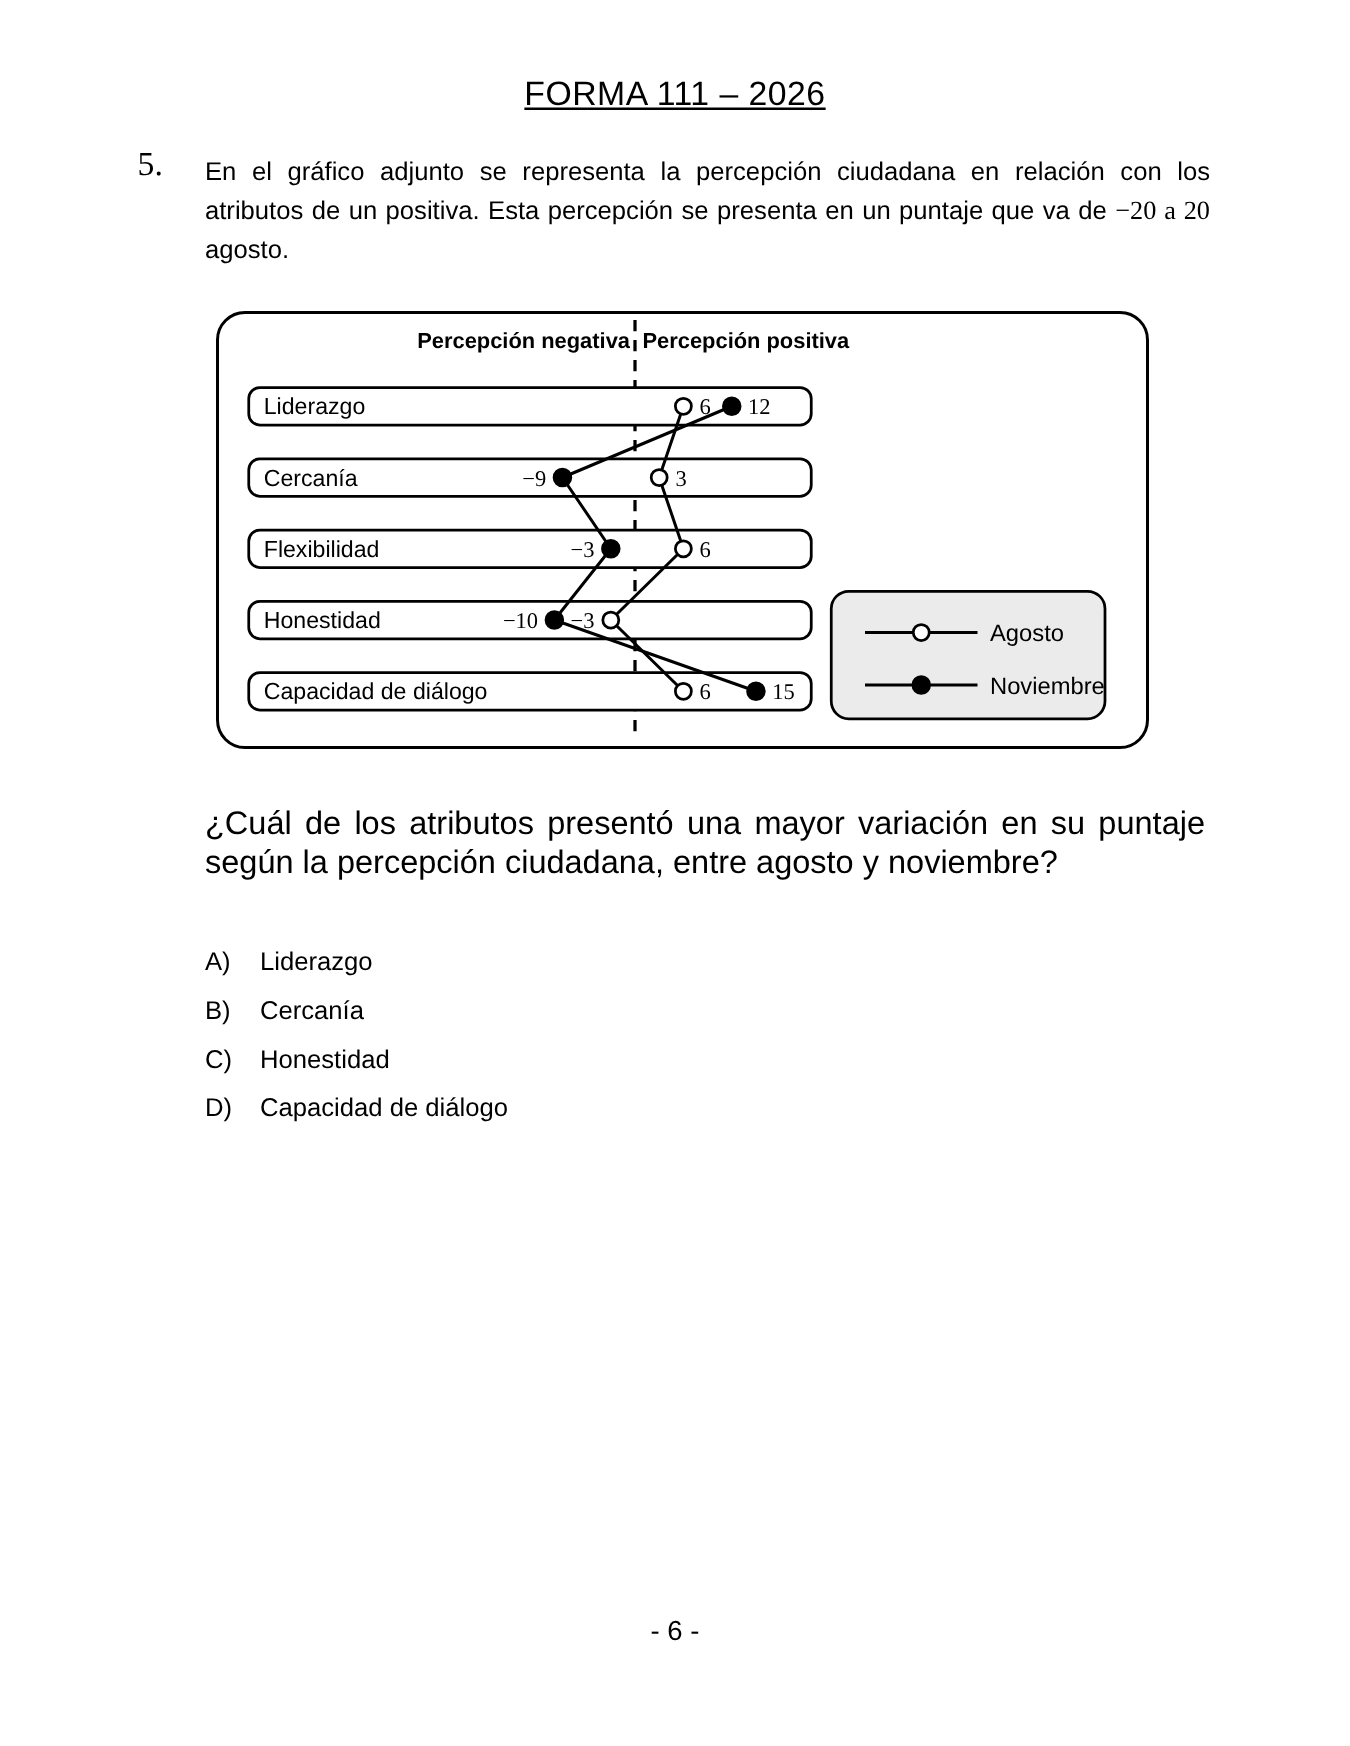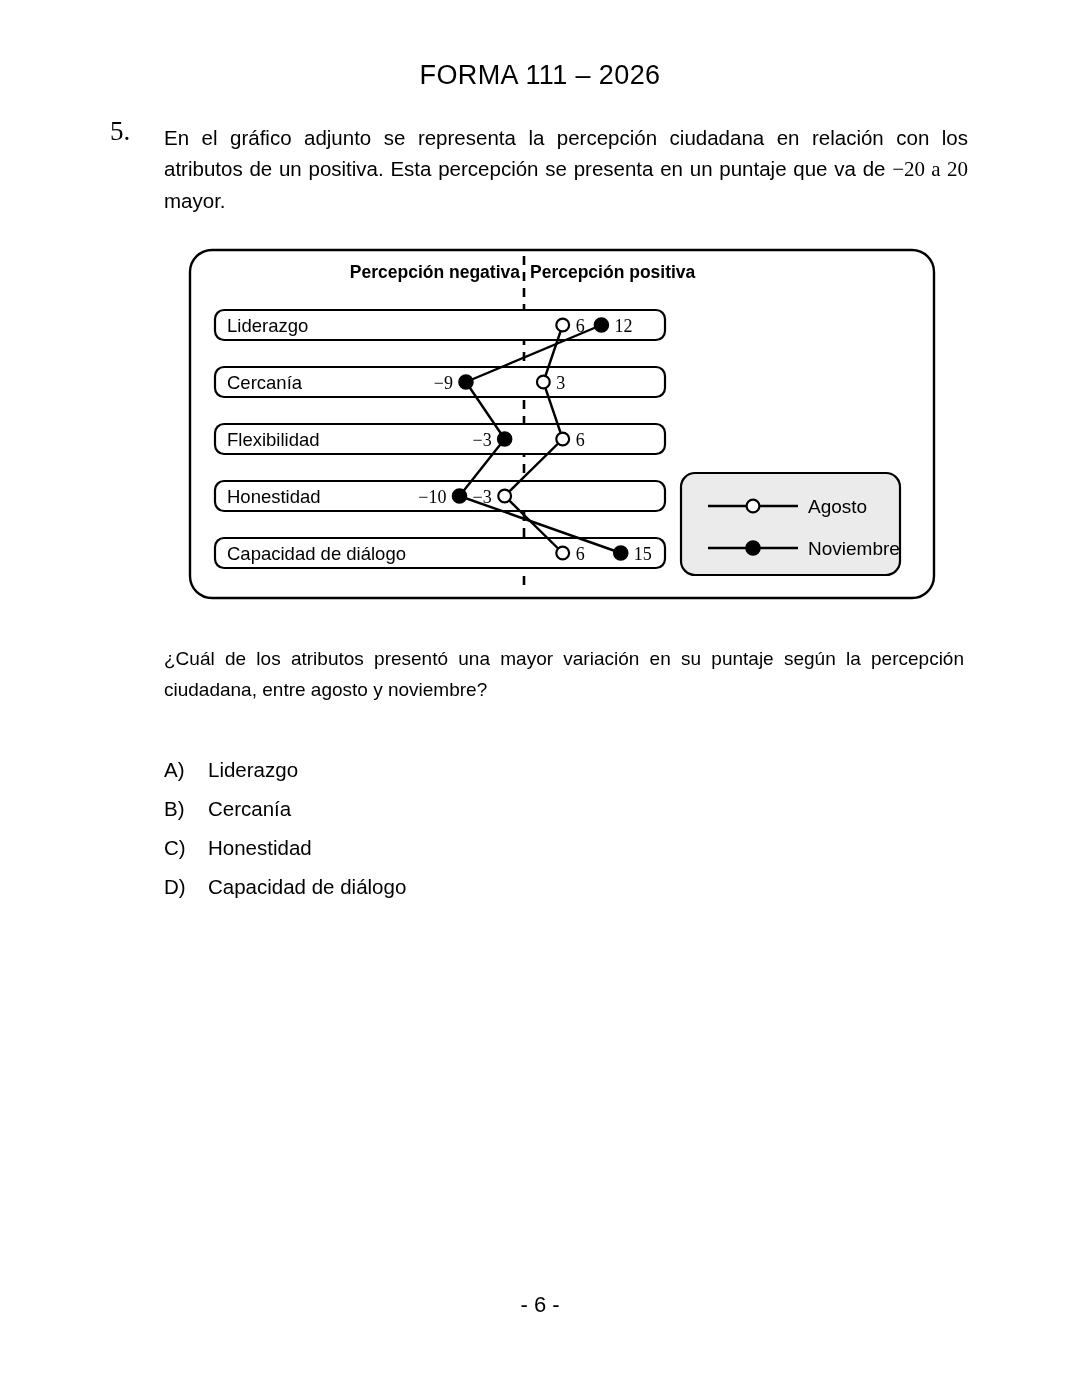--- a/index.html
+++ b/index.html
@@ -19,20 +19,21 @@
 
   
   .page-header {
     position: absolute;
     top: 60px;
     left: 0;
     width: 1080px;
     text-align: center;
     font-size: 27px;
     letter-spacing: 0.4px;
+    text-decoration: underline;
   }
 
   
   .question-block {
     position: absolute;
     top: 122px;
     left: 110px;
     width: 858px;
   }
   .q-number {
@@ -51,21 +52,21 @@
     text-justify: inter-word;
   }
   .mathnum {
     font-family: "Liberation Serif", serif;
     font-size: 21px;
   }
 
   
   .chart-wrap {
     position: absolute;
-    left: 186px;
+    left: 170px;
     top: 244px;
     width: 752px;
     height: 360px;
   }
   .chart-wrap svg {
     display: block;
   }
   .axis-title {
     font-family: "Liberation Sans", sans-serif;
     font-size: 17.5px;
@@ -83,21 +84,21 @@
     font-family: "Liberation Sans", sans-serif;
     font-size: 19px;
   }
 
   
   .followup {
     position: absolute;
     top: 643px;
     left: 164px;
     width: 800px;
-    font-size: 19px;
+    font-size: 26px;
     line-height: 31px;
     text-align: justify;
     text-justify: inter-word;
   }
 
   
   .options {
     position: absolute;
     top: 758px;
     left: 164px;
@@ -128,21 +129,21 @@
   }
 </style>
 </head>
 <body>
 
 <div class="page-header">FORMA 111 –  2026</div>
 
 <div class="question-block">
   <div class="q-number">5.</div>
   <div class="q-stem">
-    <span>En el gráfico adjunto se representa la percepción ciudadana en relación con los atributos de un positiva. Esta percepción se presenta en un puntaje que va de </span><span class="mathnum">−20 a 20</span><span> mayor.</span>
+    <span>En el gráfico adjunto se representa la percepción ciudadana en relación con los atributos de un positiva. Esta percepción se presenta en un puntaje que va de </span><span class="mathnum">−20 a 20</span><span> agosto.</span>
   </div>
 </div>
 
 <div class="chart-wrap">
   <svg id="chart-svg" width="752" height="360" viewBox="0 0 752 360">
 
     <rect x="4" y="6" width="744" height="348" rx="22" ry="22" fill="#ffffff" stroke="#000000" stroke-width="2.4"></rect>
 
     <text class="axis-title" x="334" y="34" text-anchor="end">Percepción negativa</text>
     <text class="axis-title" x="344" y="34" text-anchor="start">Percepción positiva</text>

